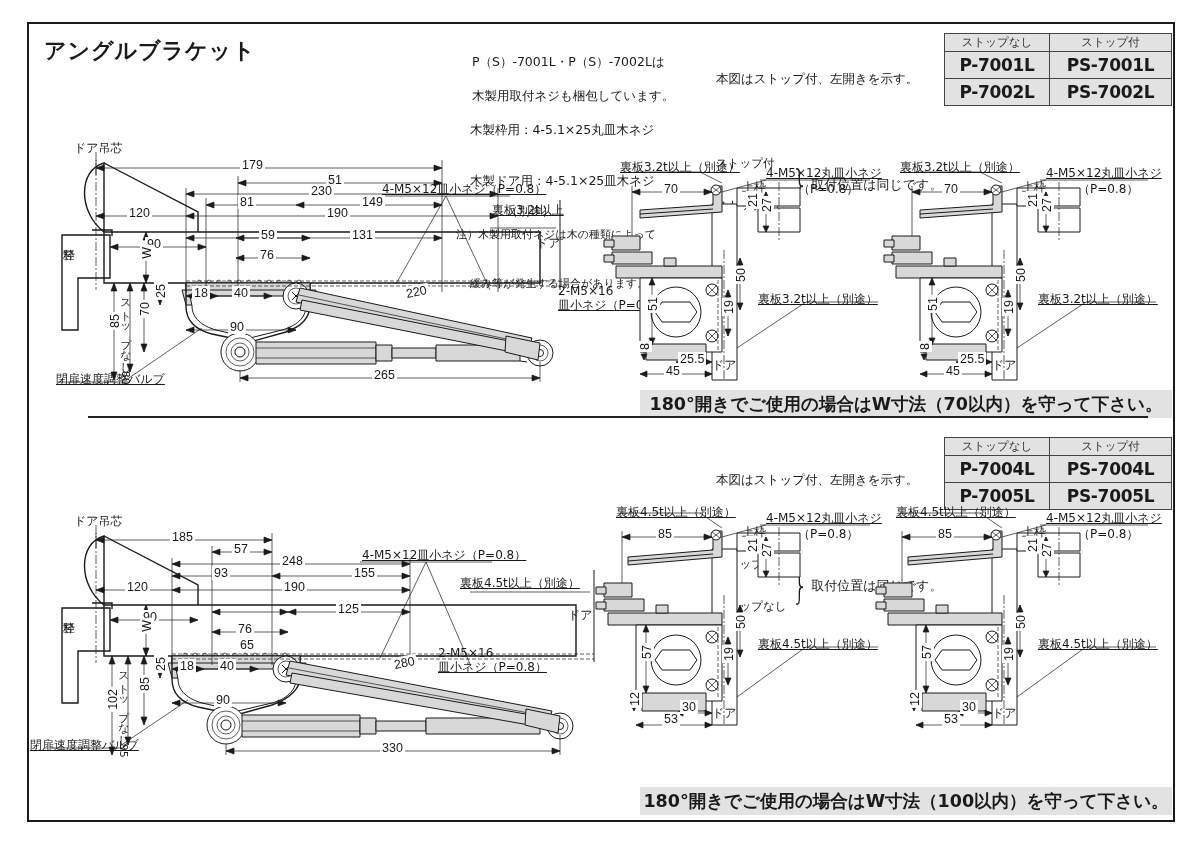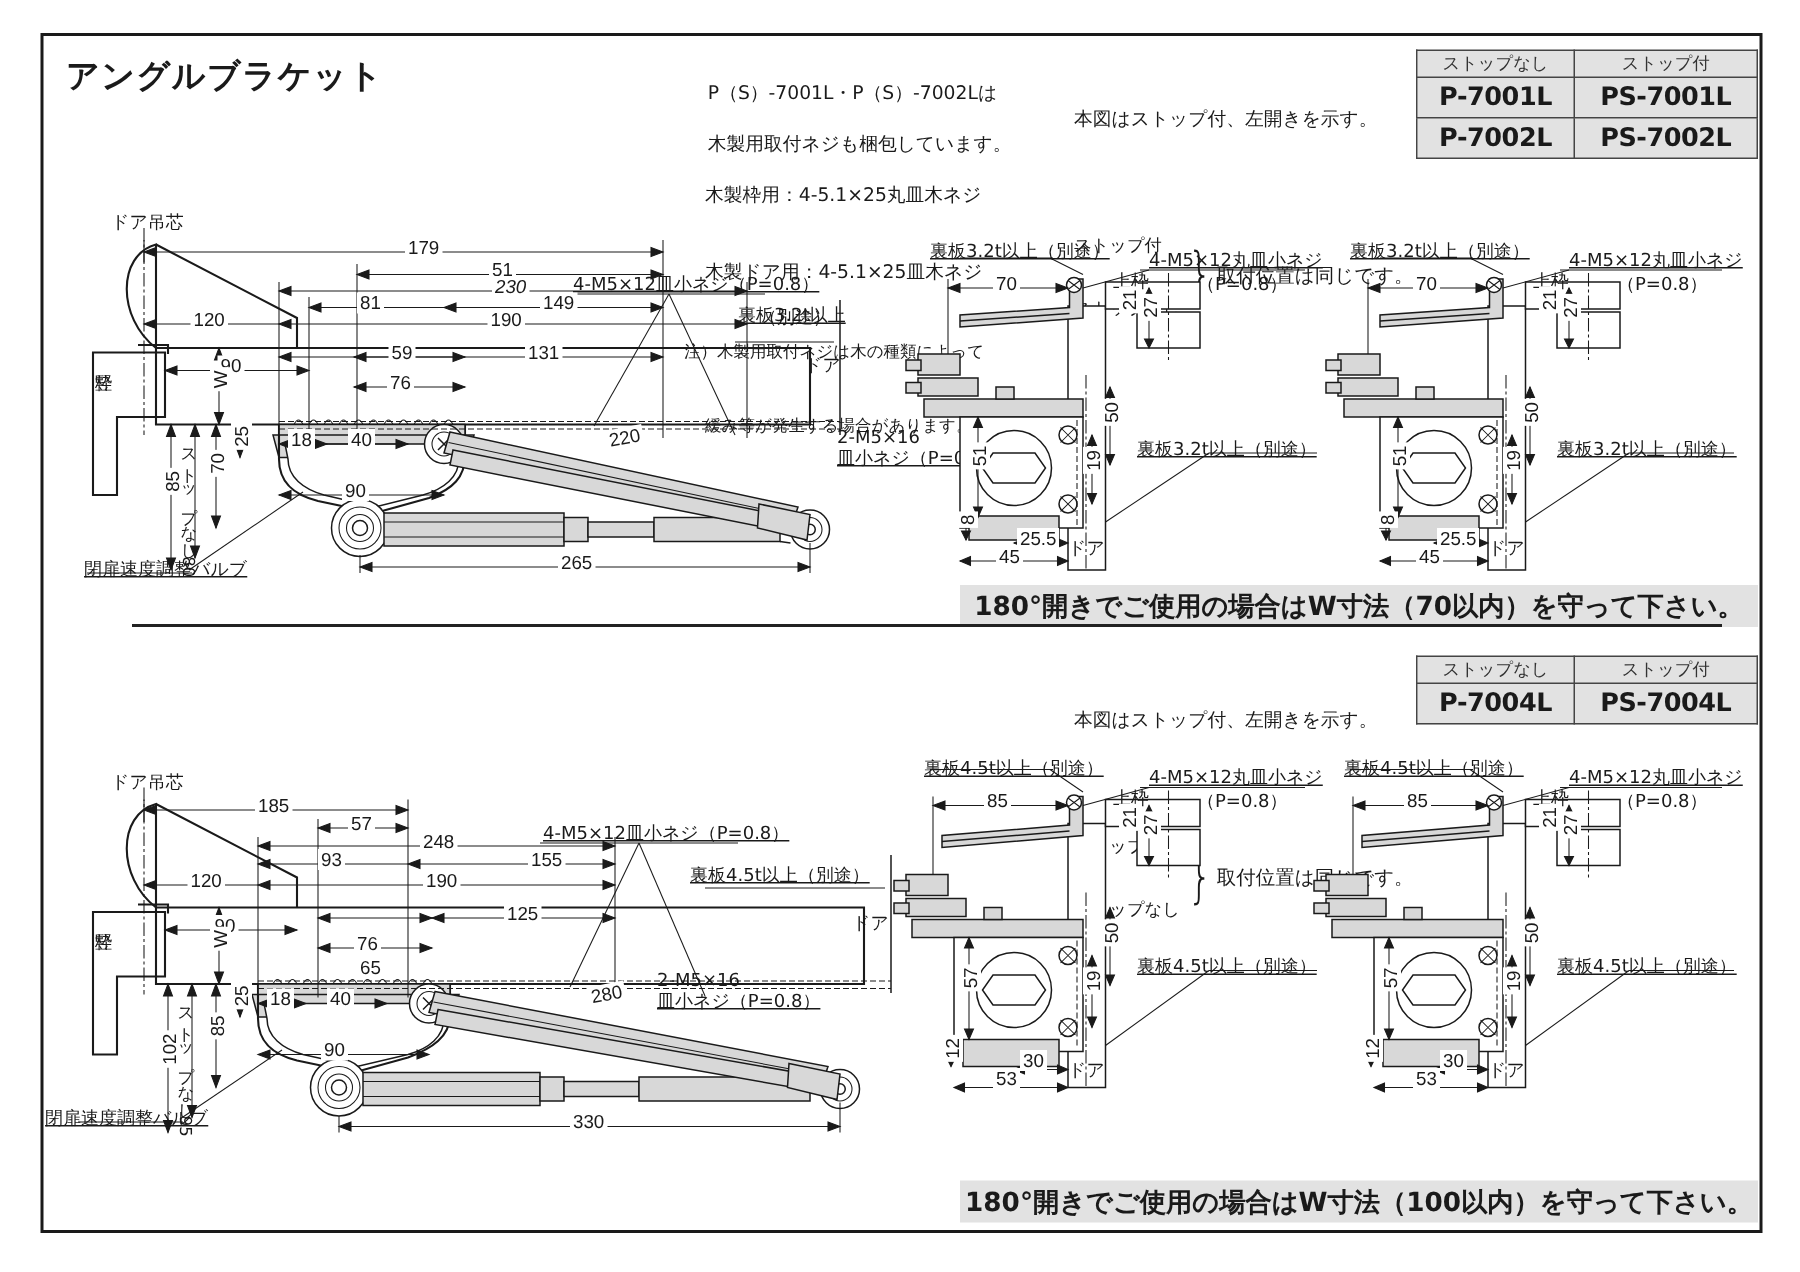--- a/index.html
+++ b/index.html
@@ -279,23 +279,23 @@
   <div class="abs lblv jp" style="left:62px;top:240px;">竪枠</div>
   <div class="abs lbl jp" style="left:536px;top:236px;">ドア</div>
   <div class="abs lbl jp" style="left:56px;top:372px;text-decoration:underline;">閉扉速度調整バルブ</div>
   <div class="abs lblv jp" style="left:118px;top:292px;font-size:11px;">ストップなし 80</div>
   <div class="abs lbl jp" style="left:382px;top:182px;text-decoration:underline;">4-M5×12皿小ネジ（P=0.8）</div>
   <div class="abs lbl jp" style="left:492px;top:203px;text-decoration:underline;">裏板3.2t以上</div>
   <div class="abs lbl jp" style="left:506px;top:204px;">（別途）</div>
   <div class="abs lbl jp" style="left:558px;top:284px;">2-M5×16</div>
   <div class="abs lbl jp" style="left:558px;top:298px;text-decoration:underline;">皿小ネジ（P=0.8）</div>
 
-  <div class="dim" style="left:270px;top:158px;">179</div>
+  <div class="dim" style="left:240px;top:158px;">179</div>
   <div class="dim" style="left:326px;top:173px;">51</div>
-  <div class="dim" style="left:328px;top:184px;font-style:italic;">230</div>
+  <div class="dim" style="left:309px;top:184px;">230</div>
   <div class="dim" style="left:360px;top:195px;">149</div>
   <div class="dim" style="left:238px;top:195px;">81</div>
   <div class="dim" style="left:325px;top:206px;">190</div>
   <div class="dim" style="left:127px;top:206px;">120</div>
   <div class="dim" style="left:145px;top:237px;">90</div>
   <div class="dim" style="left:259px;top:228px;">59</div>
   <div class="dim" style="left:350px;top:228px;">131</div>
   <div class="dim" style="left:258px;top:248px;">76</div>
   <div class="dimv" style="left:140px;top:245px;">W</div>
   <div class="dimv" style="left:154px;top:282px;">25</div>
@@ -528,20 +528,24 @@
   <table class="models jp" style="left:944px;top:437px;width:228px;">
     <tbody>
         <tr>
       <td class="hd">ストップなし</td>
       <td class="hd">ストップ付</td>
     </tr>
     <tr>
       <td class="md">P-7004L</td>
       <td class="md">PS-7004L</td>
     </tr>
+    <tr>
+      <td class="md">P-7005L</td>
+      <td class="md">PS-7005L</td>
+    </tr>
   </tbody>
     </table>
 
   <svg width="1200" height="848">
     <path class="ln2" d="M62 608 L110 608 L110 651 L78 651 L78 703 L62 703 Z"></path>
     <path class="ln2" d="M92 603 L112 603 L112 609"></path>
     <path class="ln2" d="M104 605 L576 605 L576 656 L104 656 Z"></path>
     <path class="ln2" d="M104 605 C78 585 78 543 104 536 L104 605"></path>
     <path class="ln2" d="M104 536 L198 585 L198 605"></path>
     <line class="cdash" x1="96" y1="525" x2="96" y2="663"></line>

